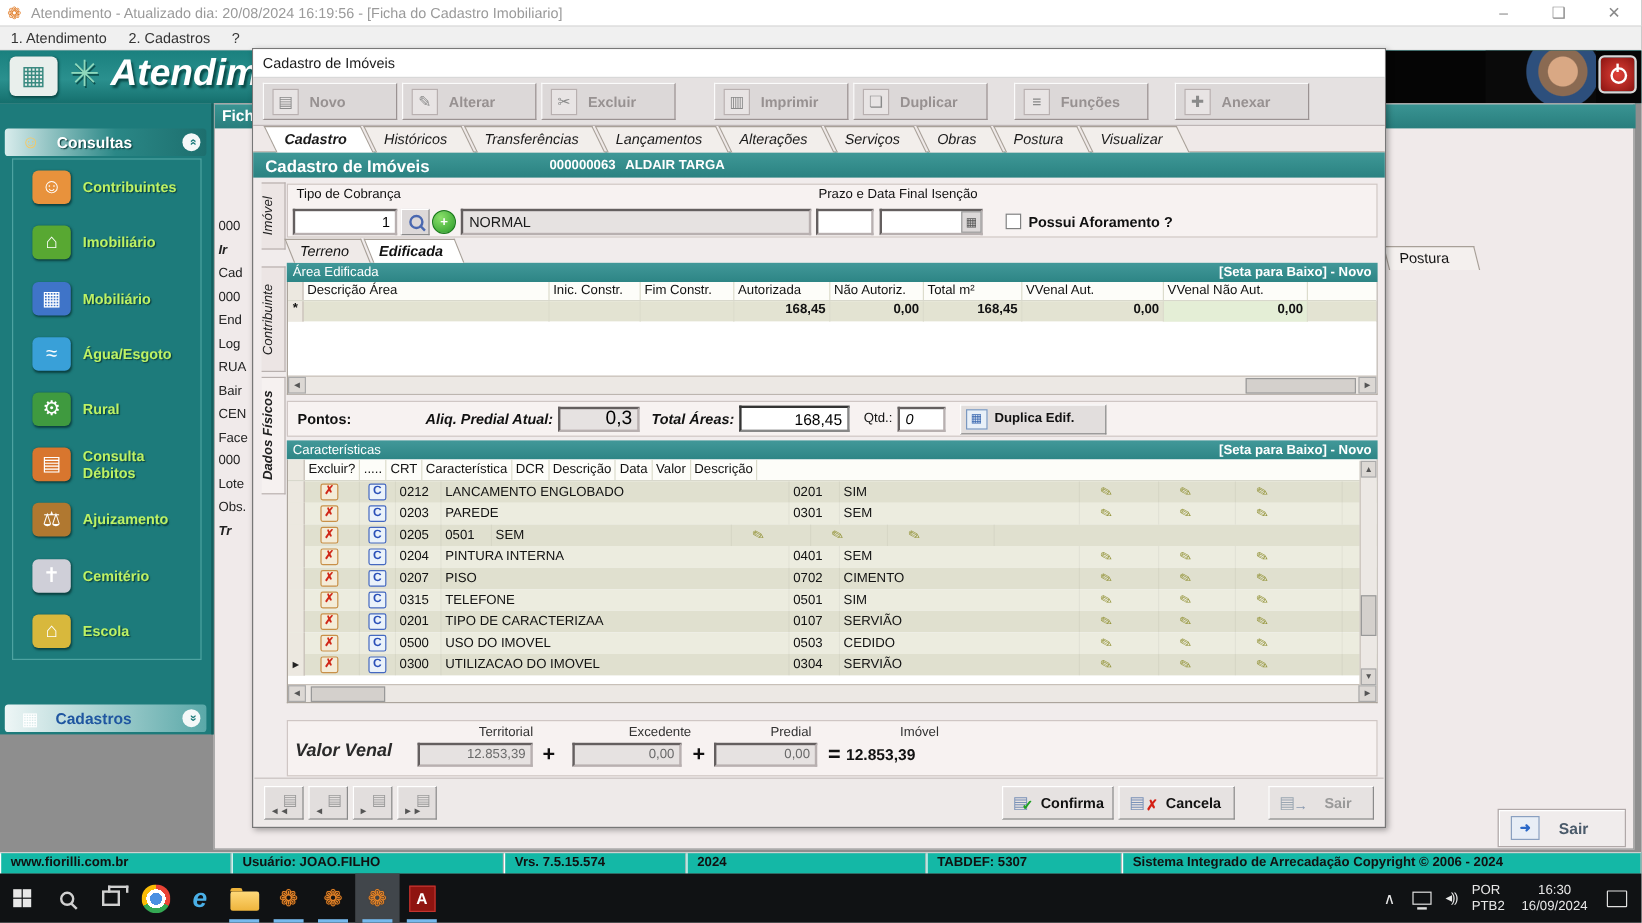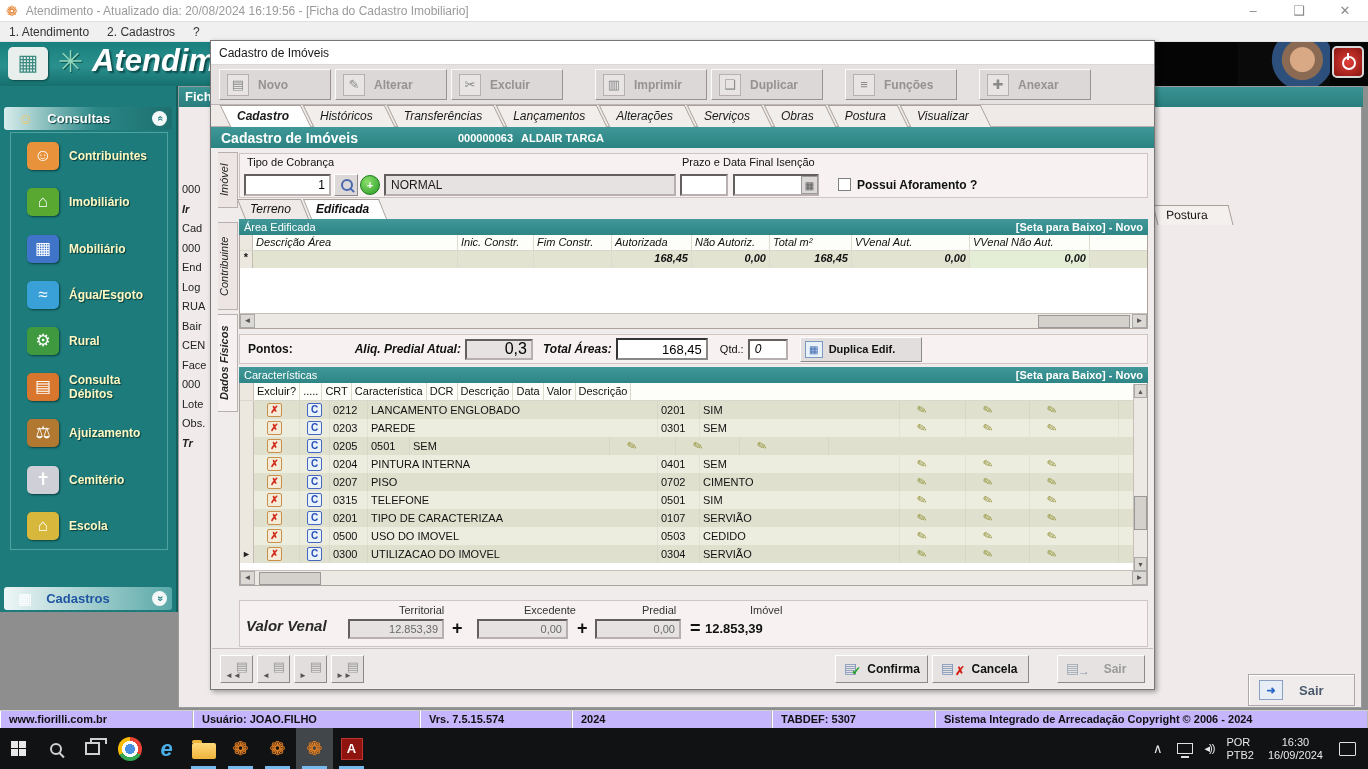--- a/index.html
+++ b/index.html
@@ -32,21 +32,21 @@
   .group-header { position:absolute; left:4px; width:168px; height:23px; border-radius:3px; display:flex; align-items:center; }
   .gh-consultas { top:21px; background:linear-gradient(to right,#d8ecec,#2a8786 55%,#1d6f6e); }
   .gh-cadastros { top:501px; background:linear-gradient(to right,#eef6f6,#5aa8a8); }
   .gh-icon { margin-left:14px; font-size:15px; }
   .gh-label { margin-left:14px; font-weight:bold; font-size:13px; color:#fff; text-shadow:1px 1px 1px #0a3c3c; }
   .gh-cadastros .gh-label { color:#1f56a0; text-shadow:none; }
   .gh-badge { margin-left:auto; margin-right:5px; width:15px; height:15px; background:#f4f8f8; border-radius:50%; color:#1d7b7b; font-weight:bold; font-size:10px; text-align:center; line-height:14px; }
   .side-items { position:absolute; left:10px; top:46px; width:158px; height:418px; border:1px solid #4ea3a1; display:flex; flex-direction:column; }
   .side-item { flex:1; display:flex; align-items:center; }
   .s-icon { margin-left:16px; width:32px; height:28px; border-radius:5px; color:#fff; font-size:17px; text-align:center; line-height:27px; box-shadow:1px 1px 2px #0a4040; flex:none; }
-  .s-label { margin-left:10px; font-weight:bold; font-size:12px; color:#fef9c3; text-shadow:1px 1px 1px #0a3c3c; }
+  .s-label { margin-left:10px; font-weight:bold; font-size:12px; color:#bef264; text-shadow:1px 1px 1px #0a3c3c; }
 
   
   .bgwin { position:absolute; left:178px; top:86px; width:1184px; height:622px; background:#f0eaea; border:1px solid #9a9a9a; }
   .bg-teal { position:absolute; left:0; top:0; width:1184px; height:20px; background:linear-gradient(#3a9493,#287e7d); color:#fff; font-weight:bold; font-size:13px; line-height:20px; padding-left:6px; overflow:hidden; }
   .bg-left-frags { position:absolute; left:0; top:22px; width:33px; height:580px; overflow:hidden; display:flex; flex-direction:column; }
   .bg-left-frags span { height:19.5px; padding-left:3px; white-space:nowrap; color:#222; }
   .bg-left-frags span:first-child { margin-top:74px; }
   .frag-b { font-weight:normal; }
   .frag-bi { font-weight:bold; font-style:italic; }
   .postura-tab { position:absolute; right:130px; top:118px; width:76px; height:20px; background:#f4f0ee; border:1px solid #a8a098; border-bottom:none; font-style:italic; font-size:12px; line-height:19px; padding-left:10px; transform:skewX(14deg); }
@@ -107,21 +107,21 @@
 
   .sec-bar { height:16px; background:linear-gradient(#429899,#2d8585); display:flex; align-items:center; }
   .sec-title { margin-left:5px; color:#fff; font-weight:normal; font-size:11px; }
   .sec-hint { margin-left:auto; margin-right:5px; color:#fff; font-weight:bold; font-size:11px; }
   .sec-table { background:#fff; border:1px solid #aca49c; border-top:none; }
 
   .a-head, .a-row { display:flex; }
   .a-head { height:16px; border-bottom:1px solid #d8d8cc; background:#fdfdf9; }
   .a-gut { width:13px; flex:none; background:#ece8e0; border-right:1px solid #c4bcb4; text-align:center; font-weight:bold; }
   .a-cols, .a-cells { display:flex; flex:1; }
-  .a-cols span, .a-cells span { border-right:1px solid #dcdccc; padding:1px 3px 4px 3px; white-space:nowrap; overflow:hidden;font-style:italic; }
+  .a-cols span, .a-cells span { border-right:1px solid #dcdccc; padding:1px 3px 4px 3px; white-space:nowrap; overflow:hidden; }
   .a-cols span:nth-child(1), .a-cells span:nth-child(1){ width:205px; }
   .a-cols span:nth-child(2), .a-cells span:nth-child(2){ width:76px; }
   .a-cols span:nth-child(3), .a-cells span:nth-child(3){ width:78px; }
   .a-cols span:nth-child(4), .a-cells span:nth-child(4){ width:80px; }
   .a-cols span:nth-child(5), .a-cells span:nth-child(5){ width:78px; }
   .a-cols span:nth-child(6), .a-cells span:nth-child(6){ width:82px; }
   .a-cols span:nth-child(7), .a-cells span:nth-child(7){ width:118px; }
   .a-cols span:nth-child(8), .a-cells span:nth-child(8){ width:120px; }
   .a-row { height:17px; background:#e3e3d2; font-weight:bold; }
   .a-cells span:nth-child(n+4){ text-align:right; }
@@ -184,21 +184,21 @@
   .btn .ic { position:relative; margin-left:8px; width:20px; height:18px; font-size:14px; color:#7a92b8; line-height:17px; }
   .btn .ov { position:absolute; right:-4px; bottom:-2px; font-size:12px; font-weight:bold; }
   .ov-green { color:#1fa024; } .ov-red { color:#d41f14; } .ov-gray { color:#8a9ab0; }
   .btn .lb { margin:0 auto; padding:0 10px; font-weight:bold; font-size:12px; }
   .btn-confirma { margin-left:auto; width:93px; }
   .btn-cancela { margin-left:4px; width:97px; }
   .btn-sair { margin-left:28px; width:88px; }
   .btn-sair .lb { color:#9a9a9a; }
 
   
-  .statusbar { position:absolute; left:0; top:710px; width:1368px; height:18px; background:#c4b5fd; border-top:1px solid #d0d0d0; display:flex; }
+  .statusbar { position:absolute; left:0; top:710px; width:1368px; height:18px; background:#14b8a6; border-top:1px solid #d0d0d0; display:flex; }
   .seg { border-right:1px solid #b8b8b8; border-left:1px solid #fff; font-weight:bold; font-size:11px; line-height:17px; padding-left:8px; white-space:nowrap; overflow:hidden; }
   .seg:nth-child(1){ width:193px; } .seg:nth-child(2){ width:227px; } .seg:nth-child(3){ width:152px; }
   .seg:nth-child(4){ width:200px; } .seg:nth-child(5){ width:163px; } .seg:nth-child(6){ flex:1; }
 
   
   .taskbar { position:absolute; left:0; top:728px; width:1368px; height:41px; background:#101214; display:flex; align-items:stretch; }
   .tb-icon { width:37px; display:flex; align-items:center; justify-content:center; position:relative; }
   .tb-icon.underline::after { content:""; position:absolute; left:6px; right:6px; bottom:0; height:3px; background:#76b9ed; }
   .tb-icon.highlight { background:#41464b; }
   .winlogo { display:grid; grid-template-columns:7px 7px; grid-template-rows:7px 7px; gap:1px; }

